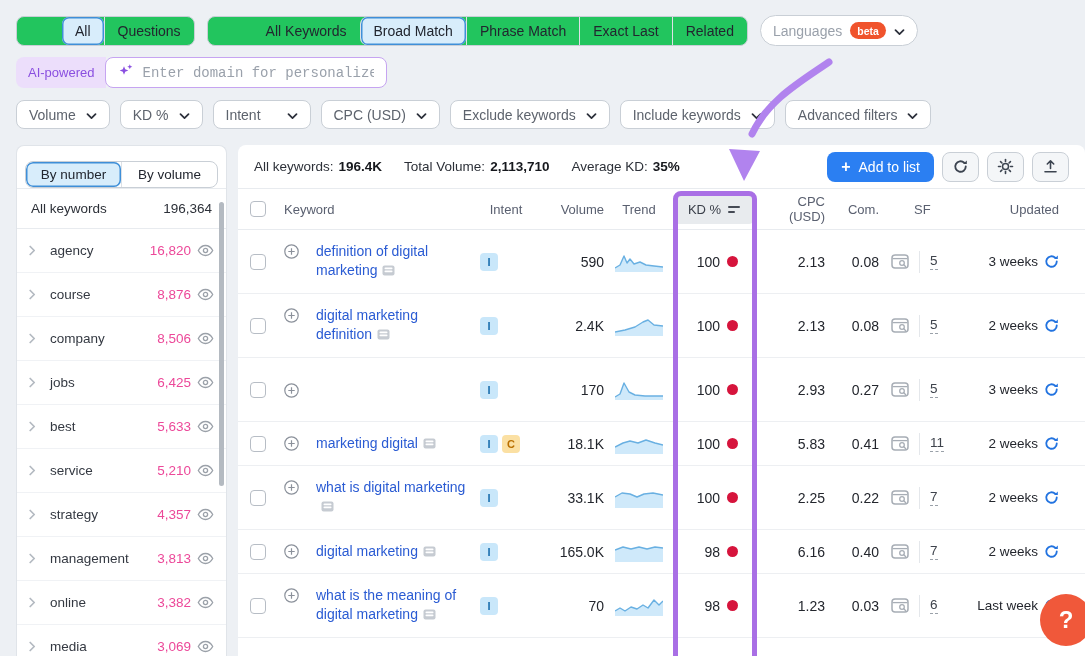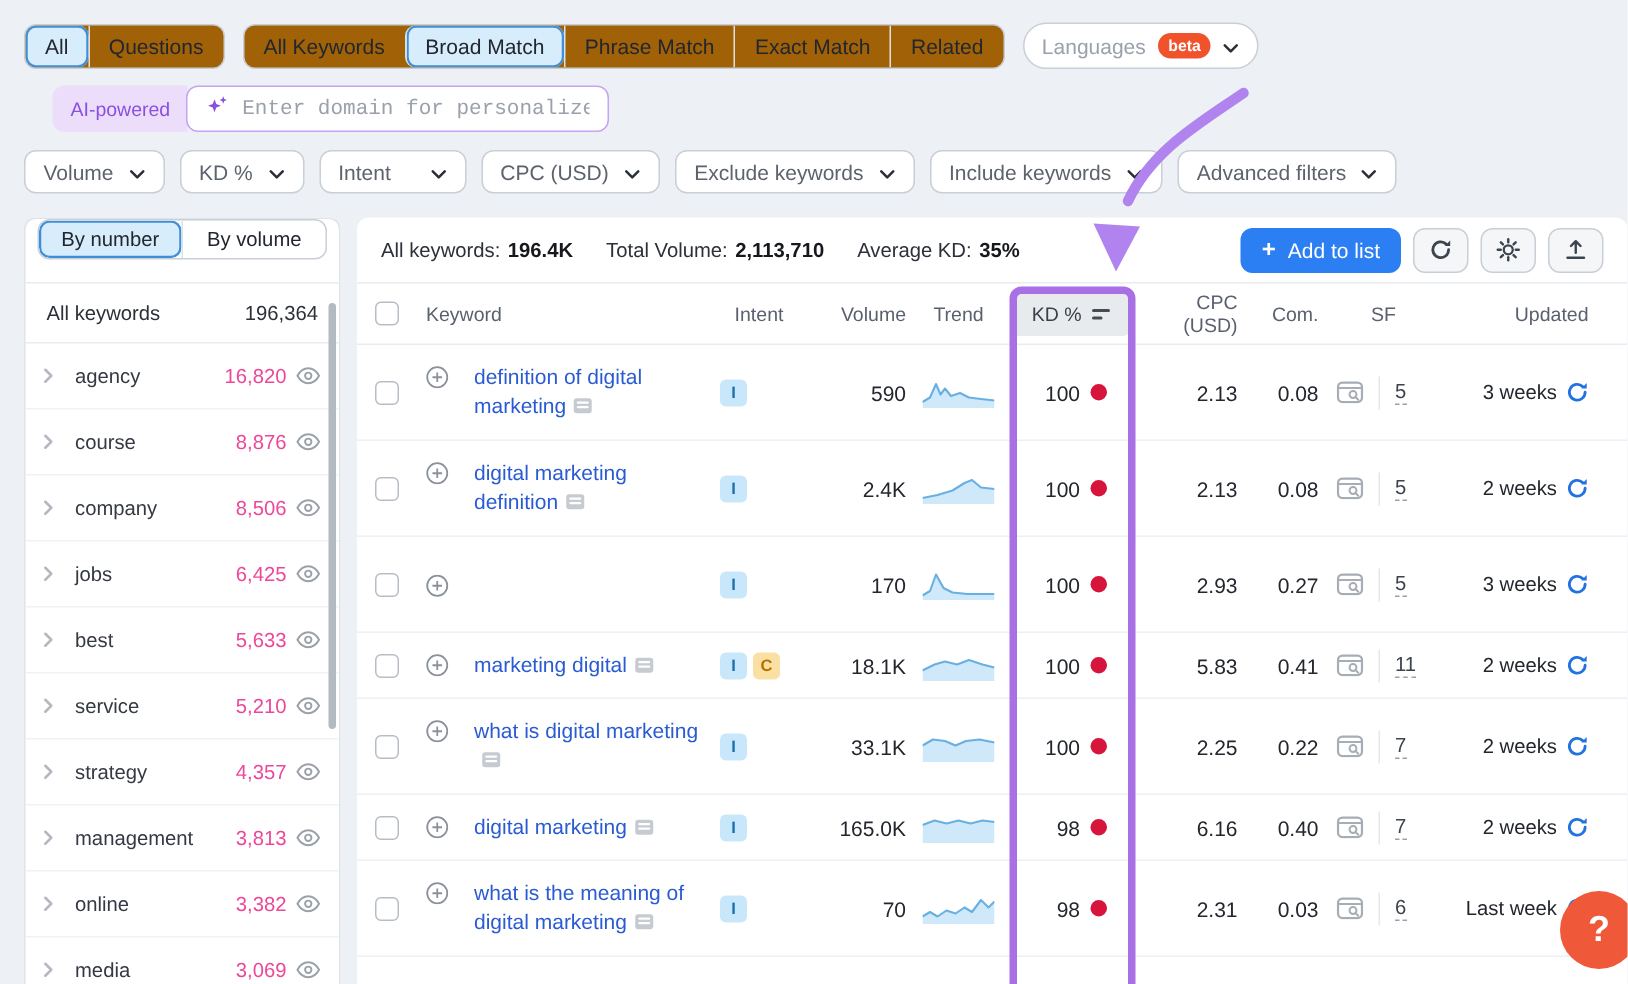--- a/index.html
+++ b/index.html
@@ -3,45 +3,45 @@
 <meta charset="utf-8">
 <style>
   * { box-sizing: border-box; margin: 0; padding: 0; }
   body {
     position: relative; width: 1085px; height: 656px; overflow: hidden;
     background: #edf0f4; color: #23262d;
     font-family: "Liberation Sans", sans-serif; font-size: 14px;
   }
   
   .row1 { position: absolute; left: 16px; top: 15px; display: flex; gap: 12px; align-items: center; }
-  .seg { display: flex; background: #a16207; border: 1px solid #c9cfd6; border-radius: 8px; overflow: hidden; }
+  .seg { display: flex; background: #22c55e; border: 1px solid #c9cfd6; border-radius: 8px; overflow: hidden; padding-left: 45px; }
   .seg-item { padding: 6px 13px; font-size: 14px; color: #22262f; cursor: pointer; white-space: nowrap; }
   .seg-item + .seg-item { border-left: 1px solid #dde1e6; }
   .seg-item.active { background: #d8edfb; box-shadow: inset 0 0 0 1.5px #3f8fd8; border-radius: 7px; }
   .lang-pill { display: flex; align-items: center; gap: 8px; background: #fff; border: 1px solid #c9cfd6;
     border-radius: 16px; padding: 6px 12px; font-size: 14px; color: #9aa1ab; cursor: pointer; }
   .beta { background: #f0532c; color: #fff; font-size: 10.5px; font-weight: bold; padding: 2.5px 7px; border-radius: 9px; }
   
-  .row2 { position: absolute; left: 16px; top: 57px; display: flex; height: 31px; margin-left: 19px; }
+  .row2 { position: absolute; left: 16px; top: 57px; display: flex; height: 31px; }
   .ai-chip { background: #ecdefb; color: #8a4fe0; font-size: 13px; display: flex; align-items: center;
     padding: 0 12px; border-radius: 8px 0 0 8px; }
   .ai-input { display: flex; align-items: center; gap: 8px; background: #fff; border: 1.5px solid #c6a4f1;
     border-radius: 8px; padding: 0 12px; margin-left: -1px; }
   .ai-input input { border: none; outline: none; width: 232px; font-size: 14px; color: #14532d;
     font-family: Liberation Mono, monospace; }
   .ai-input input::placeholder { color: #9aa1ab; }
   
   .row3 { position: absolute; left: 16px; top: 100px; display: flex; gap: 10px; }
   .pill { display: flex; align-items: center; gap: 10px; background: #fff; border: 1px solid #c9cfd6;
     border-radius: 8px; padding: 0 12px; height: 29px; font-size: 14px; color: #5d636d; cursor: pointer; white-space: nowrap; }
   .pill-wide { min-width: 98px; justify-content: space-between; }
   
   .sidebar { position: absolute; left: 16px; top: 145px; width: 211px; height: 511px; background: #fff;
     border: 1px solid #e0e4e9; border-bottom: none; border-radius: 8px 8px 0 0; overflow: hidden; }
-  .side-top { height: 43px; display: flex; align-items: flex-start; padding: 0 8px; border-bottom: 1px solid #e8ebef; }
+  .side-top { height: 43px; display: flex; align-items: flex-end; padding: 0 8px; border-bottom: 1px solid #e8ebef; }
   .side-seg { display: flex; border: 1px solid #c9cfd6; border-radius: 8px; overflow: hidden; width: 100%; background: #fff; }
   .side-seg .seg-item { flex: 1; text-align: center; font-size: 13.5px; padding: 5px 4px; }
   .all-row { height: 40px; display: flex; align-items: center; justify-content: space-between; padding: 0 14px;
     font-size: 13.5px; border-bottom: 1px solid #e8ebef; color: #2c3038; }
   .grp { height: 44px; display: flex; align-items: center; padding: 0 12px; border-bottom: 1px solid #f0f2f5;
     font-size: 13.5px; color: #343942; cursor: pointer; }
   .grp .chev { display: flex; width: 14px; }
   .grp .lbl { margin-left: 7px; }
   .grp .cnt { margin-left: auto; color: #ec4899; }
   .grp .eye { margin-left: 6px; display: flex; }
@@ -109,21 +109,21 @@
 
 <div class="row1">
   <div class="seg" id="seg1">
       <div class="seg-item active">All</div>
       <div class="seg-item">Questions</div>
     </div>
   <div class="seg" id="seg2">
       <div class="seg-item">All Keywords</div>
       <div class="seg-item active">Broad Match</div>
       <div class="seg-item">Phrase Match</div>
-      <div class="seg-item">Exact Match</div>
+      <div class="seg-item">Exact Last</div>
       <div class="seg-item">Related</div>
     </div>
   <div class="lang-pill">
     <span>Languages</span>
     <span class="beta">beta</span>
     <span class="chev-dn"><svg width="11" height="7" viewBox="0 0 11 7">
           <path d="M1.5 1.2l4 4 4-4" fill="none" stroke="#2b2f3a" stroke-width="1.7" stroke-linecap="round" stroke-linejoin="round"></path>
         </svg></span>
   </div>
 </div>
@@ -749,21 +749,21 @@
         <div class="c-trend">
           <svg width="48" height="20" viewBox="0 0 48 20">
             <polygon points="0,20 0,15 5,12 10,15 16,11 22,13 28,9 33,12 39,4 44,9 48,5 48,20" fill="#cfe9fa"></polygon>
             <polyline points="0,15 5,12 10,15 16,11 22,13 28,9 33,12 39,4 44,9 48,5" fill="none" stroke="#69b0e2" stroke-width="1.4" stroke-linejoin="round"></polyline>
           </svg>
         </div>
         <div class="c-kd">
           <span>98</span>
           <span class="kd-dot"></span>
         </div>
-        <div class="c-cpc">2.31</div>
+        <div class="c-cpc">1.23</div>
         <div class="c-com">0.03</div>
         <div class="c-sf">
           <span class="serp-prev">
             <svg width="18" height="15" viewBox="0 0 18 15">
               <rect x="1" y="1" width="16" height="13" rx="3" fill="none" stroke="#a7adb5" stroke-width="1.5"></rect>
               <path d="M1.5 4.6h15" stroke="#a7adb5" stroke-width="1.3"></path>
               <circle cx="11" cy="9" r="2.3" fill="none" stroke="#a7adb5" stroke-width="1.3"></circle>
               <path d="M12.8 10.8l1.7 1.7" stroke="#a7adb5" stroke-width="1.3" stroke-linecap="round"></path>
             </svg>
           </span>

